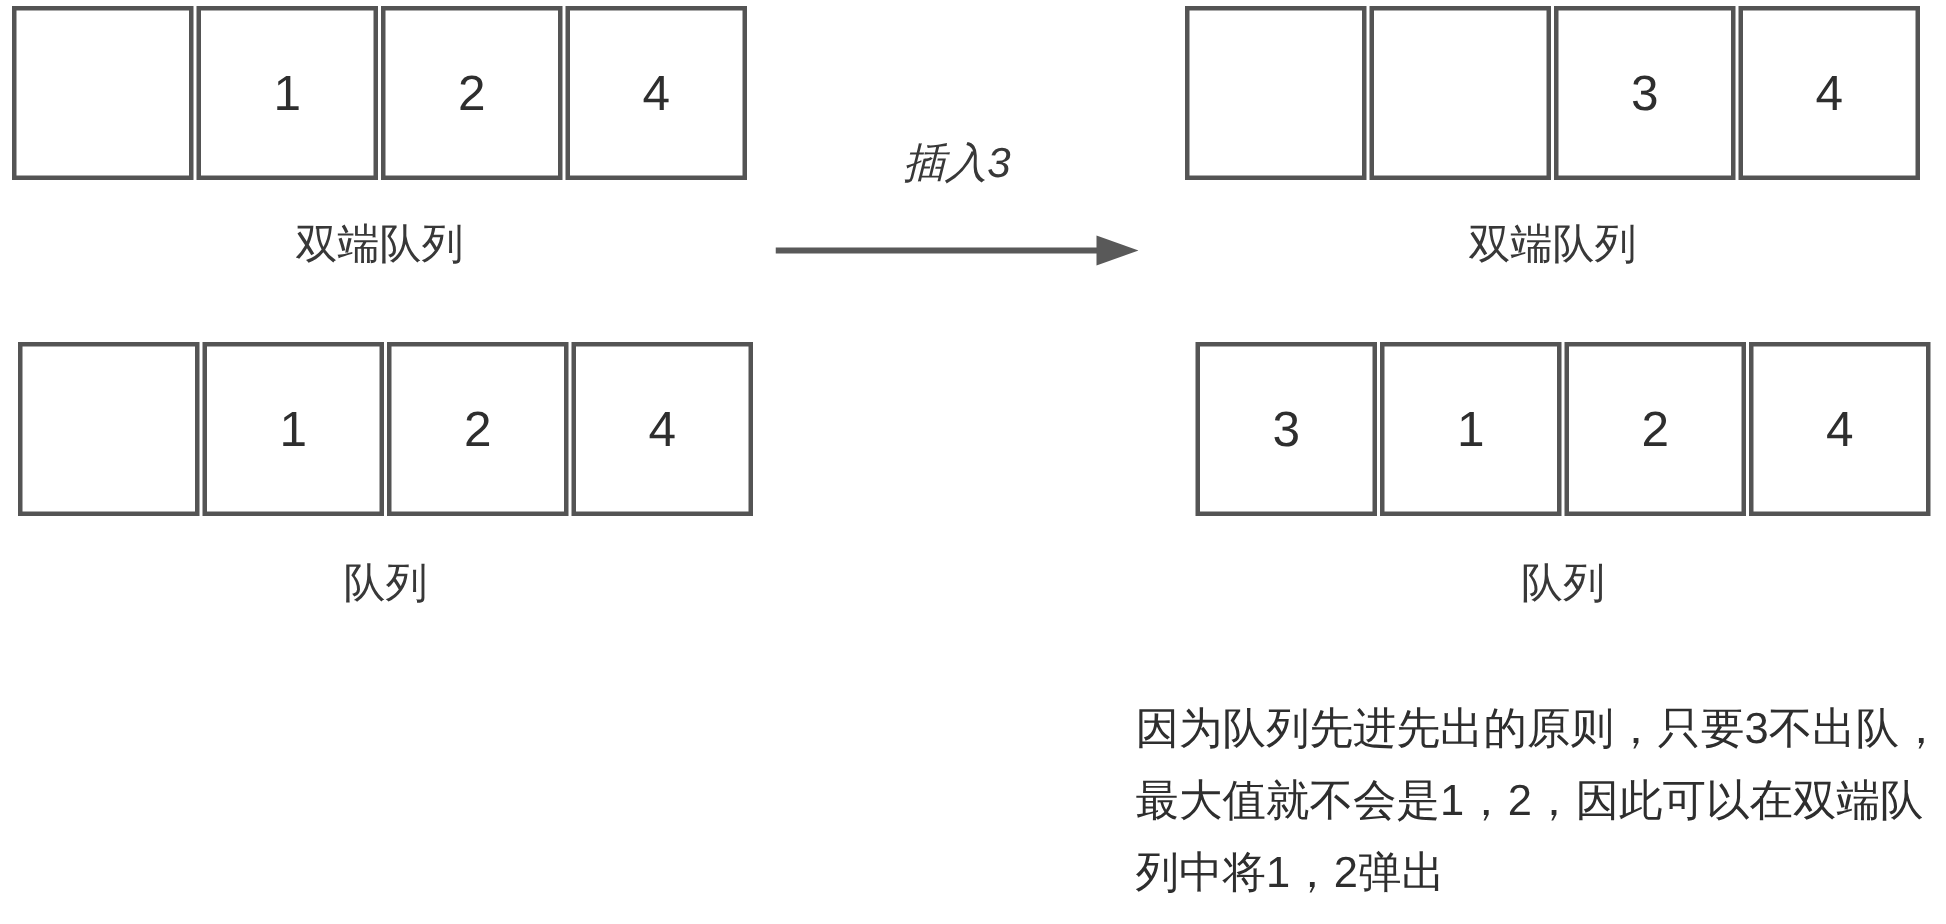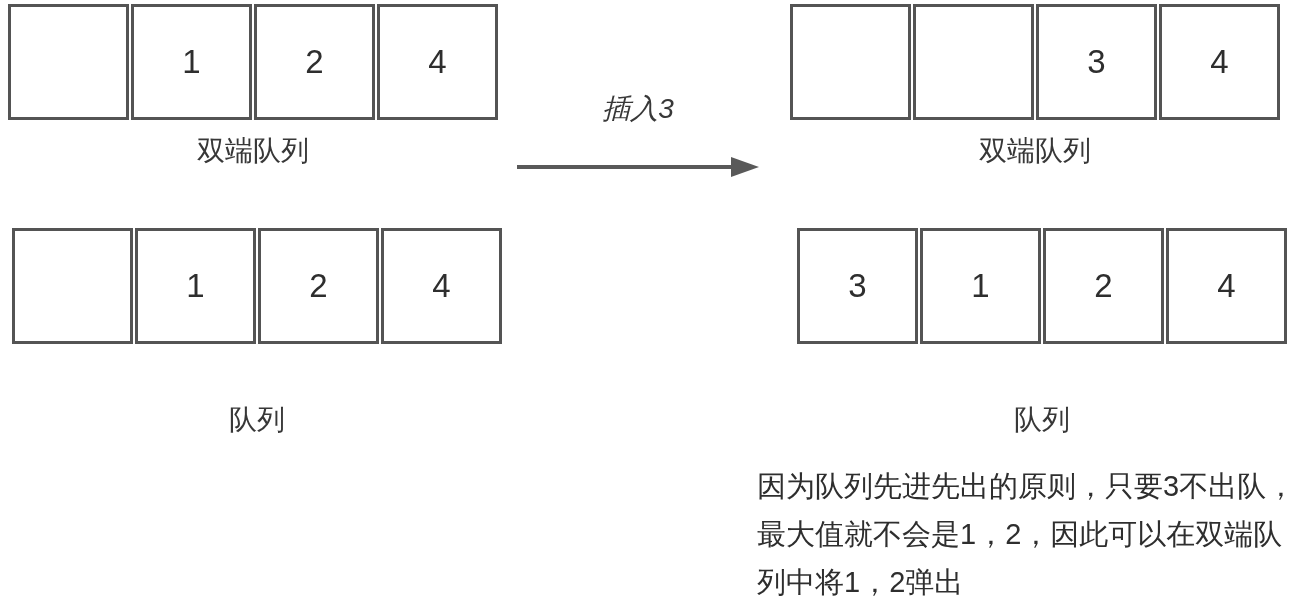--- a/index.html
+++ b/index.html
@@ -24,22 +24,22 @@
     justify-content: center;
     font-size: 33px;
     color: #2e2e2e;
   }
   .caption {
     text-align: center;
     font-size: 28px;
     line-height: 34px;
     color: #383838;
   }
-  .caption-top { margin-top: 14px; }
-  .caption-bottom { margin-top: 59px; }
+  .caption-top { margin-top: 26px; }
+  .caption-bottom { margin-top: 28px; }
   .arrow-group { width: 242px; text-align: center; }
   .arrow-label {
     font-size: 28px;
     line-height: 34px;
     color: #383838;
   }
   .arrow-svg { display: block; margin-top: 28px; }
   .note {
     position: absolute;
     left: 757px;

